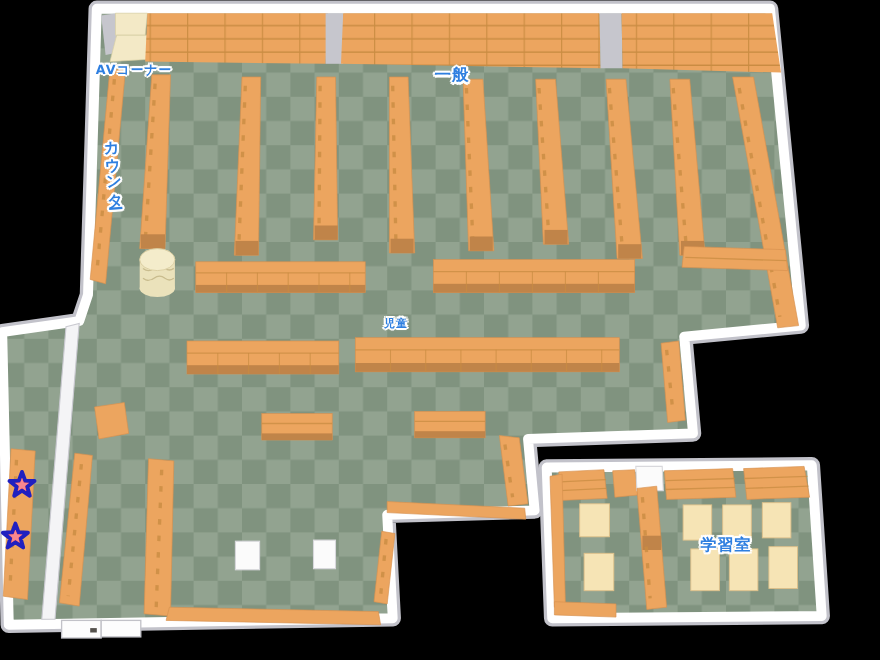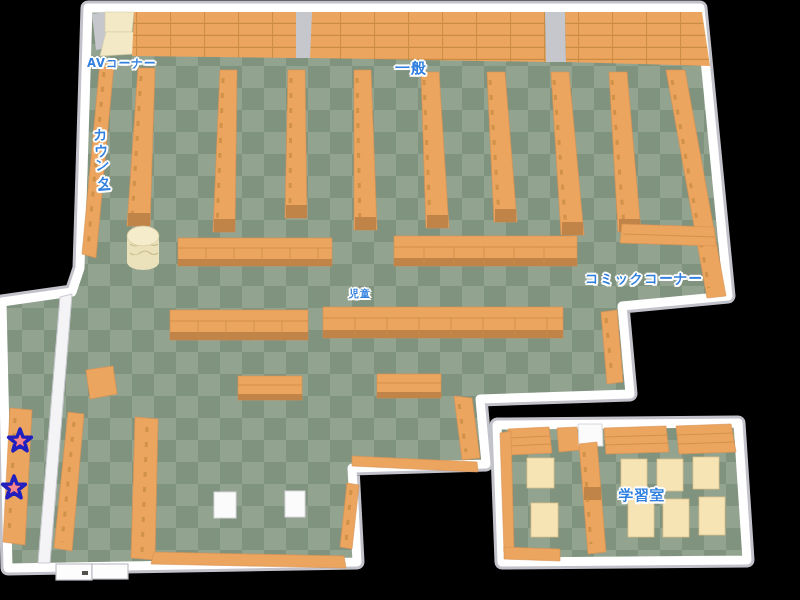--- a/index.html
+++ b/index.html
@@ -243,15 +243,14 @@
     <g transform="translate(14,488)">
       <path class="star" d="M0,-12 L2.9,-4.1 L11.4,-3.7 L4.8,1.6 L7.1,9.7 L0,5 L-7.1,9.7 L-4.8,1.6 L-11.4,-3.7 L-2.9,-4.1 Z"></path>
       <path class="star-hi" d="M0,-6.5 L1.6,-2.2 L6.2,-2 L2.6,0.9 L3.8,5.3 L0,2.7 L-3.8,5.3 L-2.6,0.9 L-6.2,-2 L-1.6,-2.2 Z"></path>
     </g>
   </svg>
 
   <div class="map-label" style="left:87px;top:56px;font-size:11.5px;">AVコーナー</div>
   <div class="map-label vertical" style="left:93px;top:118px;font-size:14px;transform:rotate(-4deg);">カウンター</div>
   <div class="map-label centered" style="left:411px;top:59px;font-size:15px;font-family:Liberation Mono, monospace;">一般</div>
   <div class="map-label centered" style="left:360px;top:287px;font-size:10px;">児童</div>
-  <div class="map-label centered" style="left:644px;top:270px;font-size:13.5px;">コミックコーナー</div>
-  <div class="map-label centered" style="left:642px;top:486px;font-size:14.5px;">学習室</div>
+  <div class="map-label centered" style="left:660px;top:486px;font-size:14.5px;">学習室</div>
 </div>
 
 </body></html>

